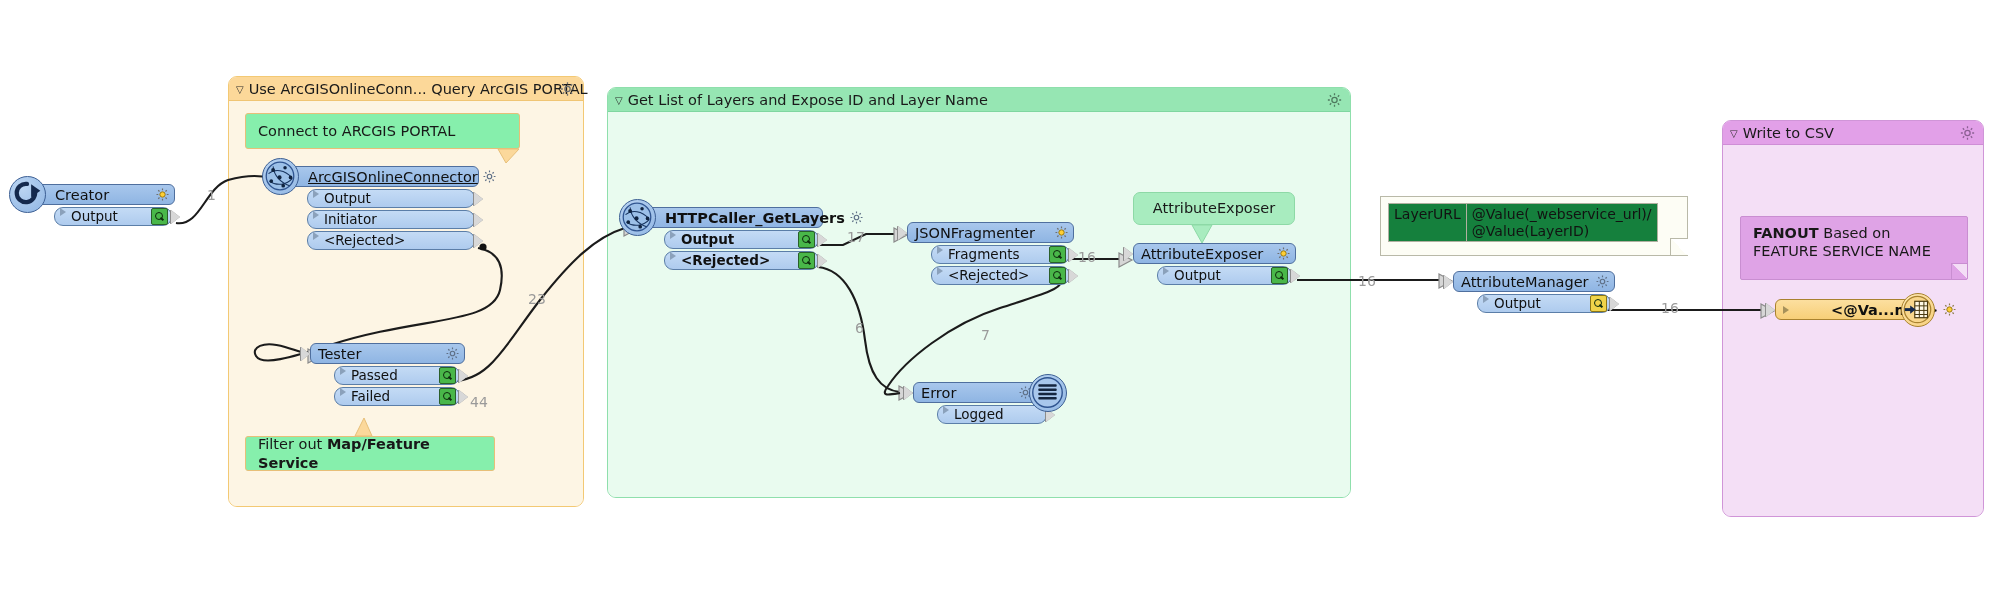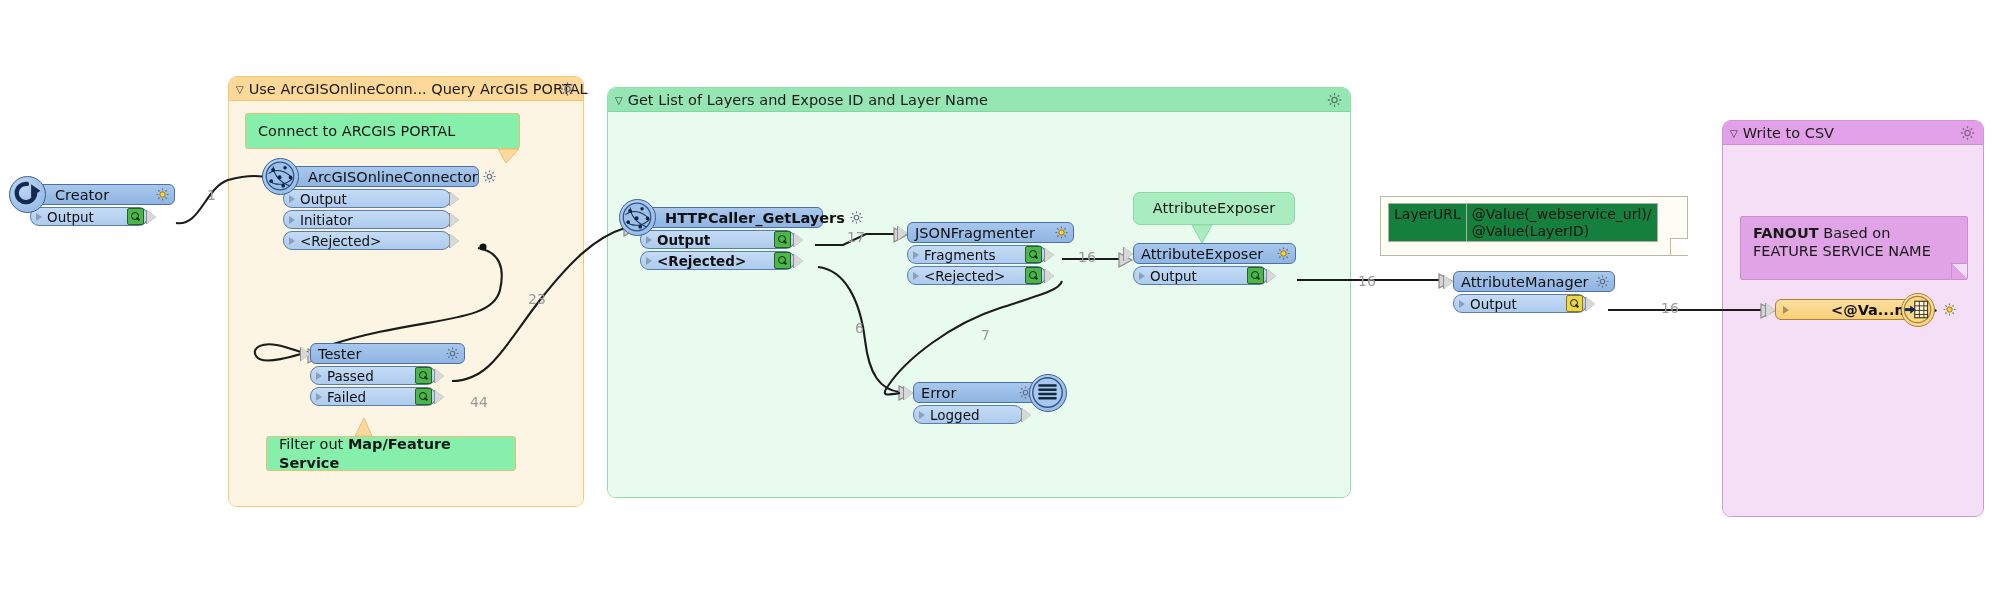--- a/index.html
+++ b/index.html
@@ -122,25 +122,25 @@
   .node-title { padding-right: 4px; }
   .node-gear {
     width: 15px; height: 15px;
     margin-left: auto;
     flex: 0 0 auto;
   }
   .port {
     position: relative;
     height: 19px;
     margin-top: 2px;
-    margin-left: 0;
+    margin-left: 24px;
     border-radius: 9px;
     background: linear-gradient(#c4dbf5, #aecbee);
     border: 1px solid #5b7ea8;
-    display: flex; align-items: center;
+    display: flex; 
     padding: 0 3px 0 5px;
     font-size: 13.5px;
     color: #101010;
     box-sizing: border-box;
   }
   .port-tri {
     width: 0; height: 0;
     border-left: 6px solid #7a8fa8;
     border-top: 4px solid transparent;
     border-bottom: 4px solid transparent;
@@ -334,21 +334,21 @@
         </svg>
       </span>
     </div>
     <div class="bm-body"></div>
   </div>
 
   <div class="annot annot-orange" style="left:245px; top:113px; width:275px; height:36px; display:flex; align-items:center;">
     <span>Connect to ARCGIS PORTAL</span>
   </div>
 
-  <div class="annot annot-orange" style="left:245px; top:436px; width:250px; height:35px; display:flex; align-items:center;margin-left:21px;">
+  <div class="annot annot-orange" style="left:245px; top:436px; width:250px; height:35px; display:flex; align-items:center;">
     <span>
       <span>Filter out </span><b>Map/Feature Service</b>
     </span>
   </div>
 
   <div class="annot annot-green" style="left:1133px; top:192px; width:162px; height:33px; display:flex; align-items:center; justify-content:center;">
     <span>AttributeExposer</span>
   </div>
 
   <div class="annot annot-purple" style="left:1740px; top:216px; width:228px; height:64px;">
@@ -441,21 +441,21 @@
     </div>
     <div class="port" style="width:118px;">
       <span class="port-tri"></span>
       <span class="port-label">Output</span>
       <span class="magnifier"></span>
       <span class="nub"></span>
     </div>
   </div>
 
   <div class="node" style="left:283px; top:166px; width:196px;">
-    <div class="node-head" style="padding-left:24px;">
+    <div class="node-head" style="padding-left:24px;text-decoration:underline;">
       <span class="badge-circle" style="left:-22px; top:-9px;">
         <svg viewBox="0 0 37 37" width="34" height="34">
           <circle cx="18.5" cy="18.5" r="15" fill="#9cc0e8" stroke="#2f5490" stroke-width="1.4"></circle>
           <g stroke="#17335e" stroke-width="1.1" fill="none">
             <path d="M6 16 C 13 10, 24 12, 31 20"></path>
             <path d="M7 24 C 15 30, 26 28, 32 21"></path>
             <path d="M11 8 C 12 18, 19 26, 29 29"></path>
           </g>
           <g fill="#10233f">
             <circle cx="11" cy="12" r="2.1"></circle>

